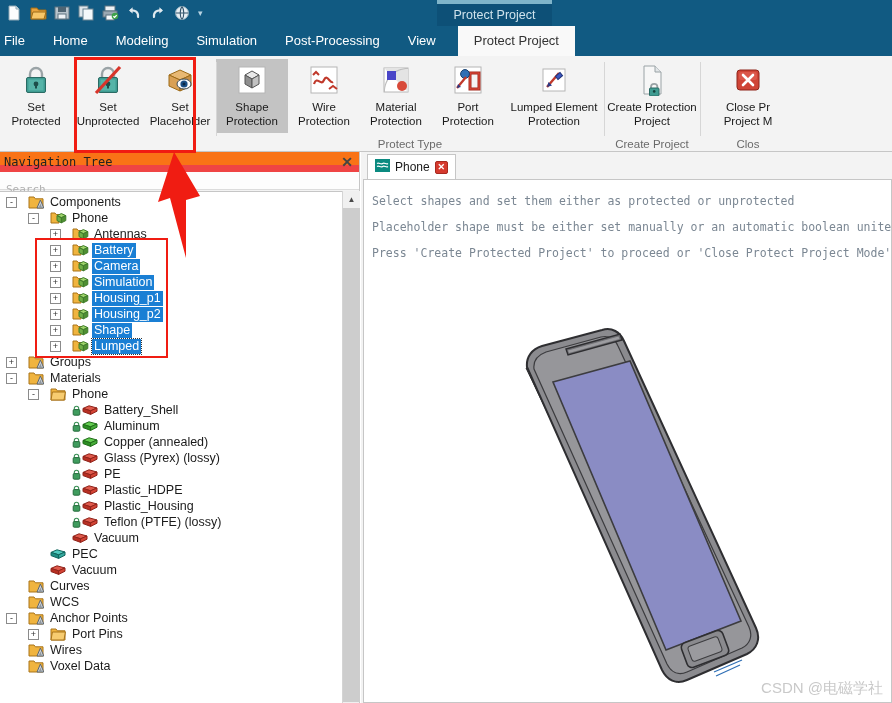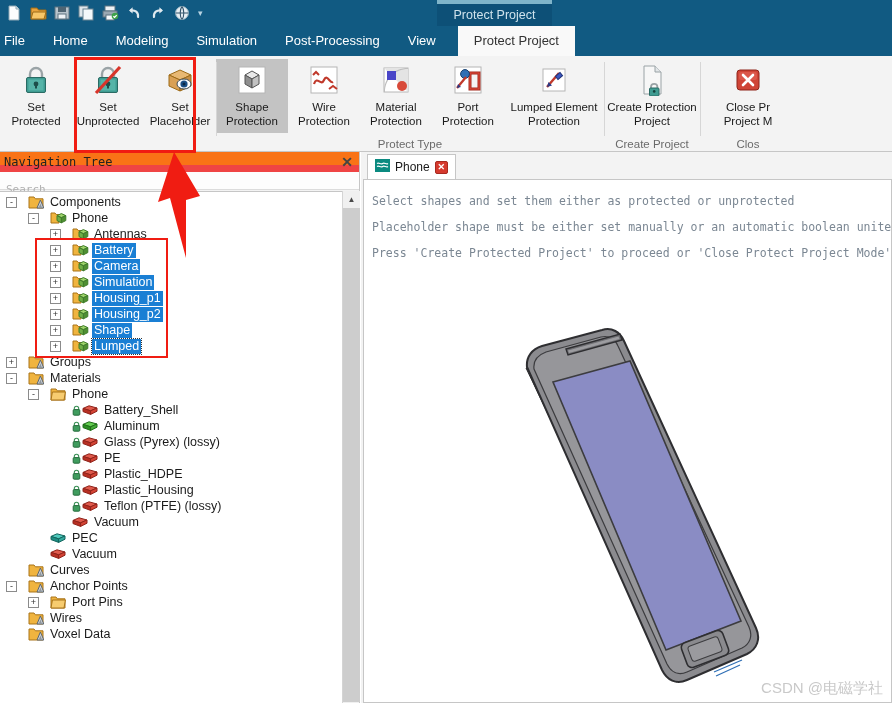--- a/index.html
+++ b/index.html
@@ -698,114 +698,133 @@
             <span class="texp none"></span>
             <span class="tdots"></span>
             <span class="lockmini">
               <svg width="9" height="11" viewBox="0 0 9 11">
                 <path d="M2.3 5V3.4a2.2 2.2 0 014.4 0V5" fill="none" stroke="#3a8f56" stroke-width="1.1"></path>
                 <rect x="1.2" y="4.6" width="6.6" height="5.6" rx="1" fill="#3f9c5e" stroke="#256b3c"></rect>
               </svg>
             </span>
             <span class="ticon">
               <svg width="16" height="12" viewBox="0 0 16 12">
-                <path d="M1 4.4l6-2.6 8 2.2-6.4 2.8z" fill="#e05a4c" stroke="#8f231a"></path>
-                <path d="M1 4.4v3.2l7.6 2.8V6.8z" fill="#b82f22" stroke="#8f231a"></path>
-                <path d="M15 4v3.2l-6.4 3.2V6.8z" fill="#d44334" stroke="#8f231a"></path>
-              </svg>
-            </span>
-            <span class="tlabel">Glass (Pyrex) (lossy)</span>
+                <path d="M1 4.4l6-2.6 8 2.2-6.4 2.8z" fill="#63cc50" stroke="#1f6c18"></path>
+                <path d="M1 4.4v3.2l7.6 2.8V6.8z" fill="#2b8d22" stroke="#1f6c18"></path>
+                <path d="M15 4v3.2l-6.4 3.2V6.8z" fill="#46ad38" stroke="#1f6c18"></path>
+              </svg>
+            </span>
+            <span class="tlabel">Copper (annealed)</span>
           </div>
           <div class="trow">
             <span class="tindent" style="width: 50px;"></span>
             <span class="texp none"></span>
             <span class="tdots"></span>
             <span class="lockmini">
               <svg width="9" height="11" viewBox="0 0 9 11">
                 <path d="M2.3 5V3.4a2.2 2.2 0 014.4 0V5" fill="none" stroke="#3a8f56" stroke-width="1.1"></path>
                 <rect x="1.2" y="4.6" width="6.6" height="5.6" rx="1" fill="#3f9c5e" stroke="#256b3c"></rect>
               </svg>
             </span>
             <span class="ticon">
               <svg width="16" height="12" viewBox="0 0 16 12">
                 <path d="M1 4.4l6-2.6 8 2.2-6.4 2.8z" fill="#e05a4c" stroke="#8f231a"></path>
                 <path d="M1 4.4v3.2l7.6 2.8V6.8z" fill="#b82f22" stroke="#8f231a"></path>
                 <path d="M15 4v3.2l-6.4 3.2V6.8z" fill="#d44334" stroke="#8f231a"></path>
               </svg>
             </span>
-            <span class="tlabel">PE</span>
+            <span class="tlabel">Glass (Pyrex) (lossy)</span>
           </div>
           <div class="trow">
             <span class="tindent" style="width: 50px;"></span>
             <span class="texp none"></span>
             <span class="tdots"></span>
             <span class="lockmini">
               <svg width="9" height="11" viewBox="0 0 9 11">
                 <path d="M2.3 5V3.4a2.2 2.2 0 014.4 0V5" fill="none" stroke="#3a8f56" stroke-width="1.1"></path>
                 <rect x="1.2" y="4.6" width="6.6" height="5.6" rx="1" fill="#3f9c5e" stroke="#256b3c"></rect>
               </svg>
             </span>
             <span class="ticon">
               <svg width="16" height="12" viewBox="0 0 16 12">
                 <path d="M1 4.4l6-2.6 8 2.2-6.4 2.8z" fill="#e05a4c" stroke="#8f231a"></path>
                 <path d="M1 4.4v3.2l7.6 2.8V6.8z" fill="#b82f22" stroke="#8f231a"></path>
                 <path d="M15 4v3.2l-6.4 3.2V6.8z" fill="#d44334" stroke="#8f231a"></path>
               </svg>
             </span>
-            <span class="tlabel">Plastic_HDPE</span>
+            <span class="tlabel">PE</span>
           </div>
           <div class="trow">
             <span class="tindent" style="width: 50px;"></span>
             <span class="texp none"></span>
             <span class="tdots"></span>
             <span class="lockmini">
               <svg width="9" height="11" viewBox="0 0 9 11">
                 <path d="M2.3 5V3.4a2.2 2.2 0 014.4 0V5" fill="none" stroke="#3a8f56" stroke-width="1.1"></path>
                 <rect x="1.2" y="4.6" width="6.6" height="5.6" rx="1" fill="#3f9c5e" stroke="#256b3c"></rect>
               </svg>
             </span>
             <span class="ticon">
               <svg width="16" height="12" viewBox="0 0 16 12">
                 <path d="M1 4.4l6-2.6 8 2.2-6.4 2.8z" fill="#e05a4c" stroke="#8f231a"></path>
                 <path d="M1 4.4v3.2l7.6 2.8V6.8z" fill="#b82f22" stroke="#8f231a"></path>
                 <path d="M15 4v3.2l-6.4 3.2V6.8z" fill="#d44334" stroke="#8f231a"></path>
               </svg>
             </span>
-            <span class="tlabel">Plastic_Housing</span>
+            <span class="tlabel">Plastic_HDPE</span>
           </div>
           <div class="trow">
             <span class="tindent" style="width: 50px;"></span>
             <span class="texp none"></span>
             <span class="tdots"></span>
             <span class="lockmini">
               <svg width="9" height="11" viewBox="0 0 9 11">
                 <path d="M2.3 5V3.4a2.2 2.2 0 014.4 0V5" fill="none" stroke="#3a8f56" stroke-width="1.1"></path>
                 <rect x="1.2" y="4.6" width="6.6" height="5.6" rx="1" fill="#3f9c5e" stroke="#256b3c"></rect>
               </svg>
             </span>
             <span class="ticon">
               <svg width="16" height="12" viewBox="0 0 16 12">
                 <path d="M1 4.4l6-2.6 8 2.2-6.4 2.8z" fill="#e05a4c" stroke="#8f231a"></path>
                 <path d="M1 4.4v3.2l7.6 2.8V6.8z" fill="#b82f22" stroke="#8f231a"></path>
                 <path d="M15 4v3.2l-6.4 3.2V6.8z" fill="#d44334" stroke="#8f231a"></path>
               </svg>
             </span>
-            <span class="tlabel">Teflon (PTFE) (lossy)</span>
-          </div>
-          <div class="trow">
-            <span class="tindent" style="width: 50px;"></span>
-            <span class="texp none"></span>
-            <span class="tdots"></span>
+            <span class="tlabel">Plastic_Housing</span>
+          </div>
+          <div class="trow">
+            <span class="tindent" style="width: 50px;"></span>
+            <span class="texp none"></span>
+            <span class="tdots"></span>
+            <span class="lockmini">
+              <svg width="9" height="11" viewBox="0 0 9 11">
+                <path d="M2.3 5V3.4a2.2 2.2 0 014.4 0V5" fill="none" stroke="#3a8f56" stroke-width="1.1"></path>
+                <rect x="1.2" y="4.6" width="6.6" height="5.6" rx="1" fill="#3f9c5e" stroke="#256b3c"></rect>
+              </svg>
+            </span>
             <span class="ticon">
               <svg width="16" height="12" viewBox="0 0 16 12">
                 <path d="M1 4.4l6-2.6 8 2.2-6.4 2.8z" fill="#e05a4c" stroke="#8f231a"></path>
                 <path d="M1 4.4v3.2l7.6 2.8V6.8z" fill="#b82f22" stroke="#8f231a"></path>
                 <path d="M15 4v3.2l-6.4 3.2V6.8z" fill="#d44334" stroke="#8f231a"></path>
               </svg>
             </span>
+            <span class="tlabel">Teflon (PTFE) (lossy)</span>
+          </div>
+          <div class="trow">
+            <span class="tindent" style="width: 50px;"></span>
+            <span class="texp none"></span>
+            <span class="tdots"></span>
+            <span class="ticon">
+              <svg width="16" height="12" viewBox="0 0 16 12">
+                <path d="M1 4.4l6-2.6 8 2.2-6.4 2.8z" fill="#e05a4c" stroke="#8f231a"></path>
+                <path d="M1 4.4v3.2l7.6 2.8V6.8z" fill="#b82f22" stroke="#8f231a"></path>
+                <path d="M15 4v3.2l-6.4 3.2V6.8z" fill="#d44334" stroke="#8f231a"></path>
+              </svg>
+            </span>
             <span class="tlabel">Vacuum</span>
           </div>
           <div class="trow">
             <span class="tindent" style="width: 28px;"></span>
             <span class="texp none"></span>
             <span class="tdots"></span>
             <span class="ticon">
               <svg width="16" height="12" viewBox="0 0 16 12">
                 <path d="M1 4.4l6-2.6 8 2.2-6.4 2.8z" fill="#4fc9bd" stroke="#12645c"></path>
                 <path d="M1 4.4v3.2l7.6 2.8V6.8z" fill="#1d8c82" stroke="#12645c"></path>
@@ -832,20 +851,33 @@
             <span class="texp none"></span>
             <span class="tdots"></span>
             <span class="ticon">
               <svg width="16" height="14" viewBox="0 0 16 14">
                 <path d="M1 2h5l1.4 1.8H15V13H1z" fill="#f0b43f" stroke="#a9741a"></path>
                 <path d="M9 13l3.4-8 3.4 8z" fill="#d0d4d8" stroke="#5b6670"></path>
                 <path d="M10.6 13l1.8-4.4 1.8 4.4z" fill="#8e969e"></path>
               </svg>
             </span>
             <span class="tlabel">Curves</span>
+          </div>
+          <div class="trow">
+            <span class="tindent" style="width: 6px;"></span>
+            <span class="texp none"></span>
+            <span class="tdots"></span>
+            <span class="ticon">
+              <svg width="16" height="14" viewBox="0 0 16 14">
+                <path d="M1 2h5l1.4 1.8H15V13H1z" fill="#f0b43f" stroke="#a9741a"></path>
+                <path d="M9 13l3.4-8 3.4 8z" fill="#d0d4d8" stroke="#5b6670"></path>
+                <path d="M10.6 13l1.8-4.4 1.8 4.4z" fill="#8e969e"></path>
+              </svg>
+            </span>
+            <span class="tlabel">WCS</span>
           </div>
           <div class="trow">
             <span class="tindent" style="width: 6px;"></span>
             <span class="texp">-</span>
             <span class="tdots"></span>
             <span class="ticon">
               <svg width="16" height="14" viewBox="0 0 16 14">
                 <path d="M1 2h5l1.4 1.8H15V13H1z" fill="#f0b43f" stroke="#a9741a"></path>
                 <path d="M9 13l3.4-8 3.4 8z" fill="#d0d4d8" stroke="#5b6670"></path>
                 <path d="M10.6 13l1.8-4.4 1.8 4.4z" fill="#8e969e"></path>

